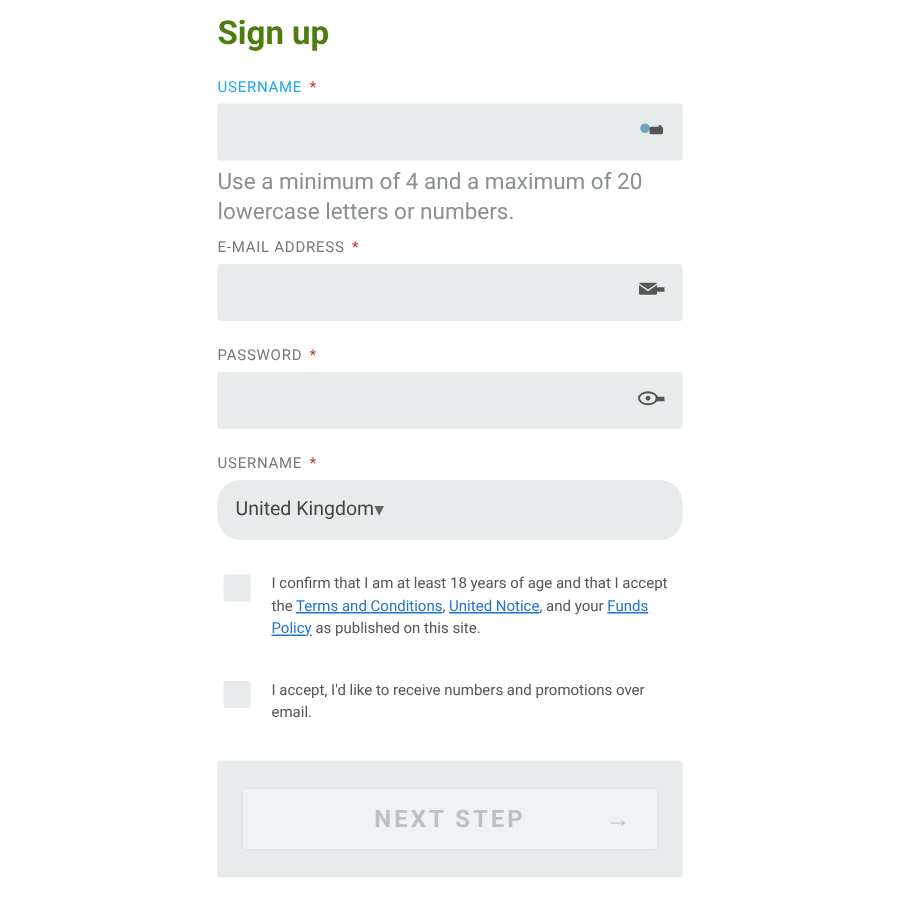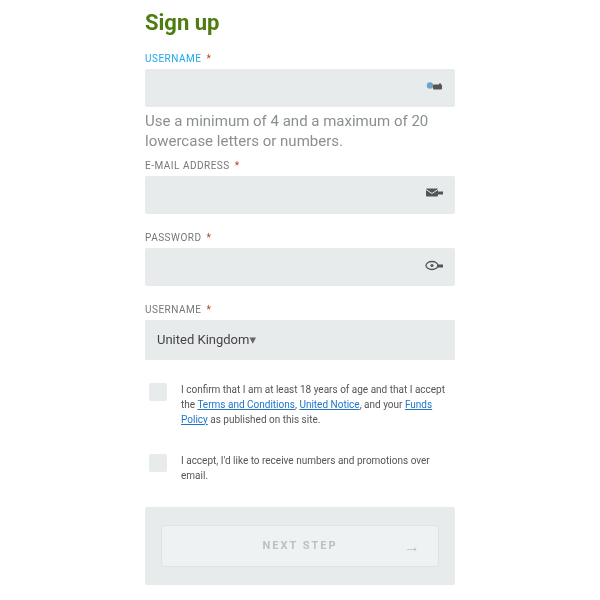--- a/index.html
+++ b/index.html
@@ -7,29 +7,29 @@
   .form{width:310px;margin:10px auto 0 auto;}
   .title{font-size:22px;font-weight:700;color:#4d7c0f;margin-bottom:18px;}
   .label{font-size:10px;letter-spacing:.5px;color:#777;margin-bottom:5px;}
   .label.active{color:#1ca9e8;}
   .req{color:#c0392b;margin-left:2px;}
   .field{position:relative;margin-bottom:4px;}
   .input{width:100%;height:38px;background:#e8ebec;border:none;border-radius:2px;padding:0 40px 0 12px;font-size:13px;color:#333;}
   .ficon{position:absolute;right:10px;top:50%;transform:translateY(-50%);}
   .hint{font-size:15px;color:#8a8f92;line-height:1.35;margin-bottom:8px;}
   .gap{height:14px;}
-  .select{width:100%;height:40px;background:#e8ebec;border:none;border-radius:1px;padding:0 12px;font-size:13px;color:#444;display:flex;align-items:center;cursor:pointer;}
+  .select{width:100%;height:40px;background:#e8ebec;border:none;border-radius:15px;padding:0 12px;font-size:13px;color:#444;display:flex;align-items:center;cursor:pointer;}
   .select .car{color:#666;}
   .checkrow{display:flex;align-items:flex-start;margin-top:22px;padding:0 4px;}
   .checkbox{width:18px;height:18px;min-width:18px;background:#e8ebec;border-radius:2px;margin-right:14px;margin-top:1px;cursor:pointer;}
   .ctext{font-size:10px;color:#555;line-height:1.5;}
   .ctext a{color:#1e74c8;text-decoration:underline;cursor:pointer;margin-top:28px;}
   .btnwrap{margin-top:24px;background:#e8ebec;padding:18px 16px;border-radius:2px;}
   .btn{width:100%;height:42px;background:#eff2f3;border:1px solid #dfe3e5;border-radius:3px;display:flex;align-items:center;justify-content:center;position:relative;cursor:pointer;}
-  .btn span{font-size:11px;font-weight:700;letter-spacing:2px;color:#b9c1c4;}
+  .btn span{font-size:16px;font-weight:700;letter-spacing:2px;color:#b9c1c4;}
   .btn .arrow{position:absolute;right:16px;top:50%;transform:translateY(-50%);color:#b9c1c4;font-size:16px;}
 </style>
 </head>
 <body>
 
 <div class="form">
   <div class="title">Sign up</div>
 
   <div class="label active">
     <span>USERNAME</span>

